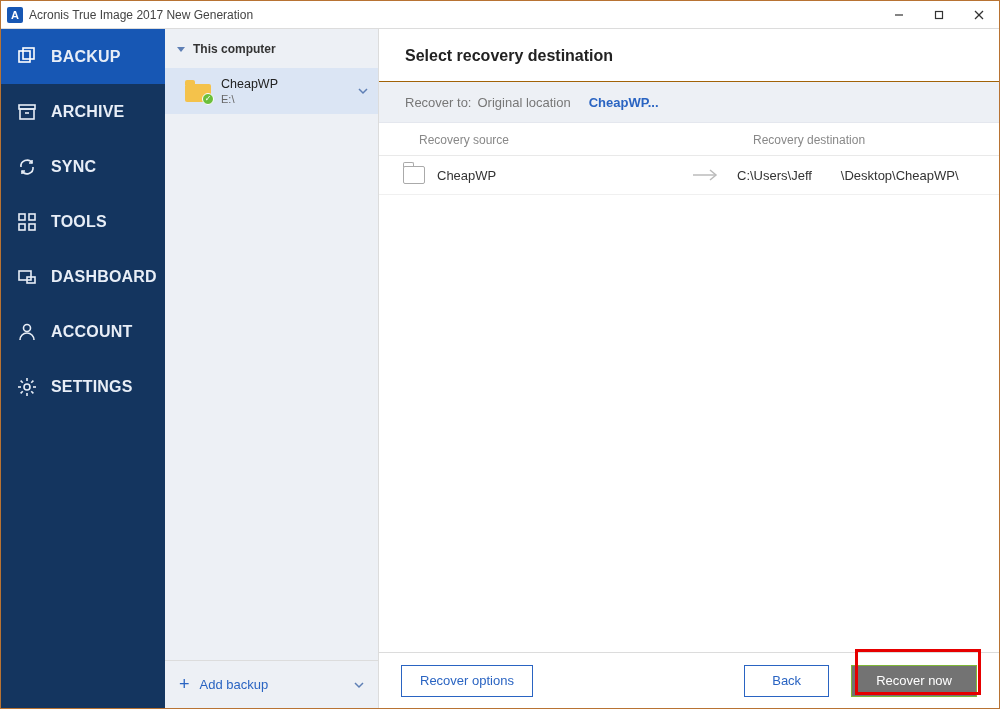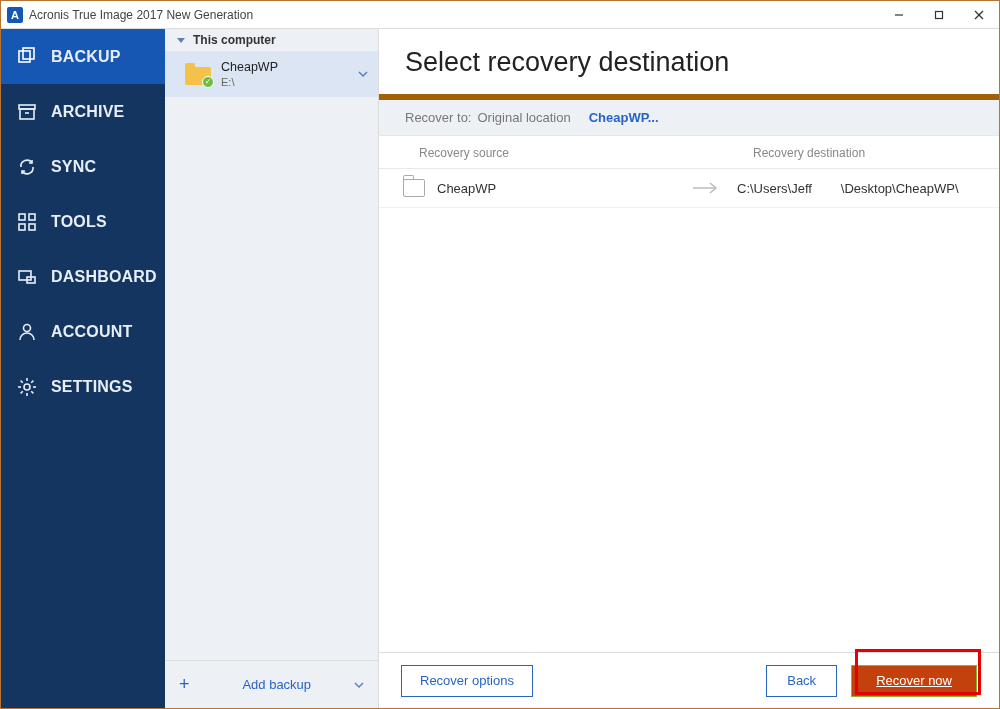--- a/index.html
+++ b/index.html
@@ -70,21 +70,21 @@
   
   .mid {
     width: 214px;
     background: #edf0f5;
     border-right: 1px solid #dcdcdc;
     display: flex; flex-direction: column;
     font-size: 12px;
     color: #333;
   }
   .mid .group-header {
-    height: 22px;
+    height: 39px;
     display: flex; align-items: center;
     padding: 0 12px;
     color: #333;
     font-weight: 600;
   }
   .mid .group-header .caret {
     margin-right: 8px;
     color: #5e7fb5;
   }
   .mid .backup-item {
@@ -119,44 +119,44 @@
   .mid .mid-footer {
     height: 48px;
     border-top: 1px solid #dcdcdc;
     display:flex; align-items:center;
     padding: 0 14px;
     color:#2a64c2;
     font-size: 13px;
     cursor: pointer;
   }
   .mid .mid-footer .plus { font-size:18px; margin-right:10px; font-weight:300; }
-  .mid .mid-footer .txt { flex:1;text-align:center; }
+  .mid .mid-footer .txt { flex:1; }
   .mid .mid-footer .chev { color:#5e7fb5; }
 
   
   .main {
     flex: 1;
     display: flex; flex-direction: column;
     background: #fff;
     min-width: 0;
   }
   .main .header {
     padding: 18px 10px 16px 26px;
-    font-size: 27px;
+    font-size: 16px;
     color: #222;
-    font-weight: 400;
+    font-weight: 700;
   }
   .main .recover-bar {
     background: #edf0f5;
     height: 42px;
     display:flex; align-items:center;
     padding: 0 26px;
     font-size: 13px;
     color: #777;
-    border-top: 6px solid #a16207;
+    border-top: 1px solid #a16207;
     border-bottom: 1px solid #e4e7ee;
   }
   .main .recover-bar .loc { margin-left:6px; color:#777; }
   .main .recover-bar .browse { margin-left:18px; color:#2a64c2; font-weight:600; cursor:pointer; }
   .main .table-head {
     display:flex;
     padding: 10px 24px 8px 40px;
     border-bottom: 1px solid #e9e9e9;
     font-size:12px; color:#888;
   }
@@ -198,26 +198,26 @@
     padding: 0 22px;
   }
   .main .footer .opt-btn,
   .main .footer .back-btn {
     height: 32px; padding: 0 18px;
     background: #fff; border:1px solid #2a64c2; color:#2a64c2;
     font-size:13px; cursor:pointer;
     display:flex; align-items:center;
   }
   .main .footer .spacer { flex:1; }
-  .main .footer .back-btn { margin-right: 14px; padding: 0 20px; }
+  .main .footer .back-btn { margin-right: 22px; padding: 0 27px; }
   .main .footer .recover-btn {
     height: 32px; padding: 0 24px;
-    background: #c2410c; color:#fff; border:1px solid #7fb836;
+    background: #737373; color:#fff; border:1px solid #7fb836;
     font-size:13px; cursor:pointer;
-    display:flex; align-items:center;text-decoration:underline;
+    display:flex; align-items:center;
   }
   .highlight-box {
     position:absolute;
     border: 3px solid #e60000;
     pointer-events: none;
   }
   .window { position: relative; }
 
   svg { display:block; }
 </style>

